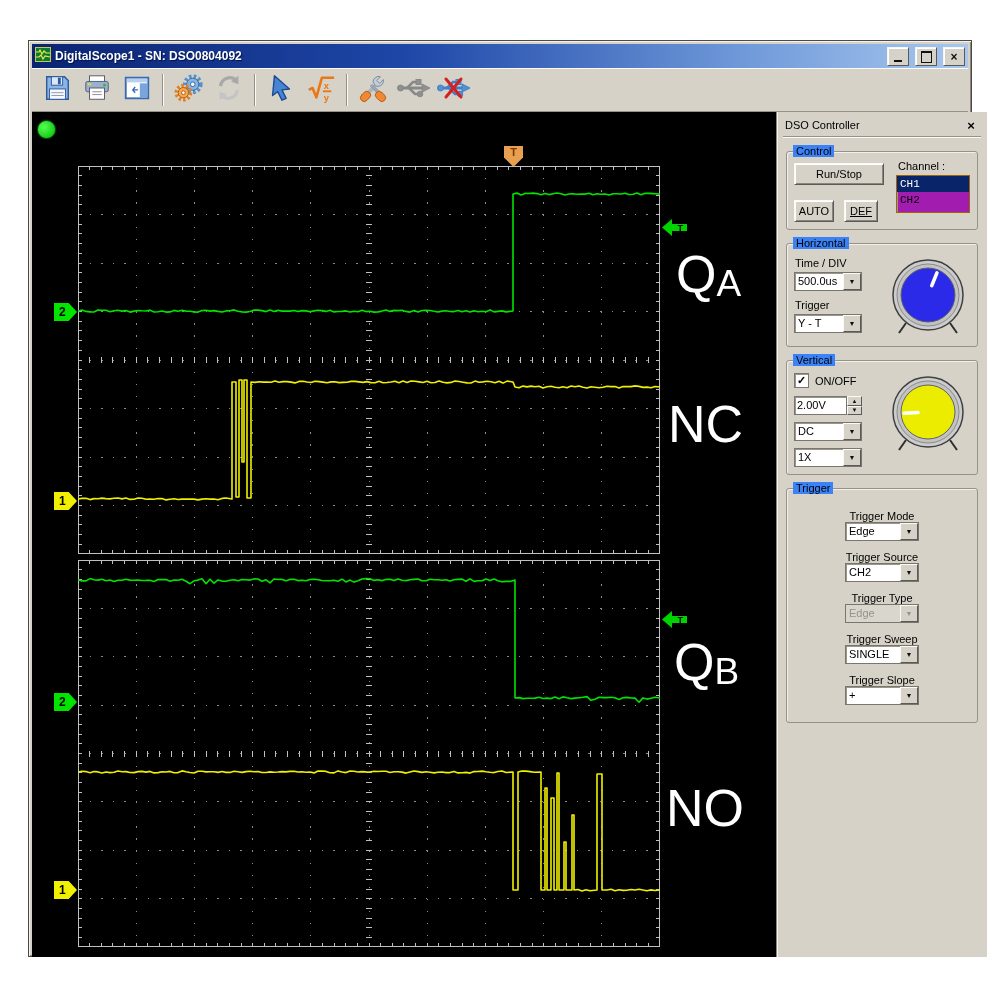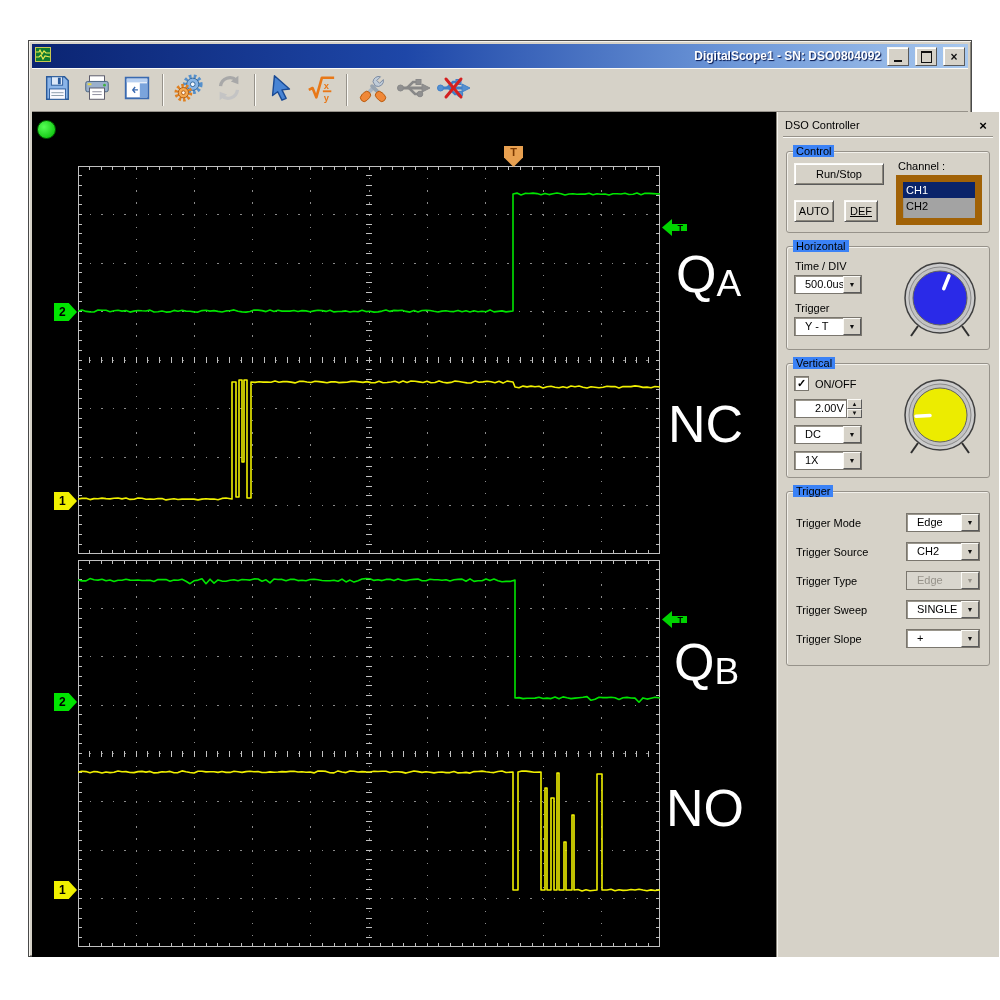--- a/index.html
+++ b/index.html
@@ -6,21 +6,21 @@
   body{width:1000px;height:1000px;background:#fff;position:relative;
        font-family:"Liberation Sans",sans-serif;overflow:hidden;}
 
   
   .window{position:absolute;left:28px;top:40px;width:944px;height:917px;
     background:#d6d2c8;border:1px solid #4a4a4a;box-sizing:border-box;
     box-shadow:inset 1px 1px 0 #f5f3ee,inset -1px -1px 0 #8a867c;padding:3px;}
   .titlebar{height:24px;background:linear-gradient(90deg,#0b2472 0%,#1e47a8 40%,#6d97d8 75%,#a8c8ee 100%);
     display:flex;align-items:center;padding:0 3px;gap:4px;}
   .title-text{color:#fff;font-weight:bold;font-size:12px;flex:1;white-space:nowrap;
-    text-shadow:1px 1px 1px #00124a;text-align:right;}
+    text-shadow:1px 1px 1px #00124a;}
   .win-btn{width:20px;height:17px;background:#d6d2c8;border:1px solid;cursor:default;
     border-color:#f8f6f0 #5a5a5a #5a5a5a #f8f6f0;box-shadow:inset 1px 1px 0 #fff;
     margin-left:2px;display:flex;align-items:flex-end;justify-content:center;}
   .glyph-min{width:8px;height:2px;background:#101010;margin-bottom:3px;}
   .glyph-max{width:9px;height:9px;border:1px solid #101010;border-top:2px solid #101010;margin-bottom:2px;}
   .glyph-close{font-size:12px;font-weight:bold;color:#101010;line-height:15px;margin-bottom:0;}
 
   
   .toolbar{height:42px;border-top:1px solid #fbfaf6;border-bottom:1px solid #96928a;
     display:flex;align-items:center;padding:0 5px;}
@@ -67,51 +67,51 @@
     box-shadow:inset 1px 1px 0 #fff,inset -1px -1px 0 #8a867c;
     font-size:11px;font-family:"Liberation Sans",sans-serif;color:#000;
     display:flex;align-items:center;justify-content:center;cursor:default;}
 
   .ctl-grid{display:grid;grid-template-columns:92px 1fr;column-gap:10px;}
   .btn-runstop{width:88px;height:20px;margin-bottom:15px;}
   .small-btns{display:flex;gap:10px;}
   .btn-auto{width:38px;height:20px;text-align:right;}
   .btn-def{width:32px;height:20px;text-decoration:underline;}
   .channel-label{margin:-3px 0 3px 2px;}
-  .listbox{background:#a3a3a3;border:7px solid #a16207;box-shadow:inset 1px 1px 0 #9a968c;
-    width:72px;height:36px;overflow:hidden;}
+  .listbox{background:#a21caf;border:1px solid #a16207;box-shadow:inset 1px 1px 0 #9a968c;
+    width:72px;height:36px;overflow:hidden;font-family:Liberation Mono, monospace;}
   .list-item{height:16px;line-height:16px;padding-left:3px;font-size:11px;}
   .list-item.selected{background:#0a246a;color:#fff;}
 
   .fld-label{margin:2px 0 3px 1px;}
   .combo{display:flex;width:68px;height:19px;border:1px solid #7a766e;background:#fff;
     box-shadow:inset 1px 1px 0 #9a968c;box-sizing:border-box;}
-  .combo-text{flex:1;font-size:11px;line-height:17px;padding-left:10px;overflow:hidden;white-space:nowrap;}
+  .combo-text{flex:1;font-size:11px;line-height:17px;padding-left:3px;overflow:hidden;white-space:nowrap;}
   .combo-btn{width:16px;background:#d6d2c8;border:1px solid;border-color:#fbfaf6 #5a5a5a #5a5a5a #fbfaf6;
     display:flex;align-items:center;justify-content:center;font-size:7px;color:#101010;flex:none;}
   .combo.disabled .combo-text{color:#96928a;background:#d9d6ce;}
   .combo.disabled{background:#d9d6ce;}
   .combo.disabled .combo-btn{color:#96928a;}
 
   .hv-grid{display:grid;grid-template-columns:1fr 80px;column-gap:4px;align-items:start;}
   .knob-wrap{margin-top:2px;}
 
   .check-row{display:flex;align-items:center;gap:6px;margin:1px 0 8px;}
   .checkbox{width:13px;height:13px;background:#fff;border:1px solid #7a766e;
     box-shadow:inset 1px 1px 0 #9a968c;display:flex;align-items:center;justify-content:center;
     font-size:11px;font-weight:bold;color:#000;line-height:11px;}
   .spin{display:flex;width:68px;height:19px;box-sizing:border-box;margin-bottom:7px;}
   .spin-field{flex:1;border:1px solid #7a766e;background:#fff;box-shadow:inset 1px 1px 0 #9a968c;
-    font-size:11px;line-height:17px;padding-left:20px;}
+    font-size:11px;line-height:17px;padding-left:2px;}
   .spin-btns{width:15px;display:flex;flex-direction:column;}
   .spin-btn{flex:1;background:#d6d2c8;border:1px solid;border-color:#fbfaf6 #5a5a5a #5a5a5a #fbfaf6;
     font-size:6px;line-height:6px;display:flex;align-items:center;justify-content:center;color:#101010;}
   .v-combo{margin-bottom:7px;gap:20px;}
 
-  .trig-row{display:flex;align-items:center;margin:10px 2px;}
+  .trig-row{display:flex;align-items:center;margin:10px 2px;flex-direction:column;}
   .trig-row .lbl{flex:1;font-size:11px;}
   .trig-row .combo{width:74px;}
 </style>
 </head>
 <body>
 
 <div class="window">
 
   <div class="titlebar">
     <span><svg width="16" height="15" viewBox="0 0 16 15">

